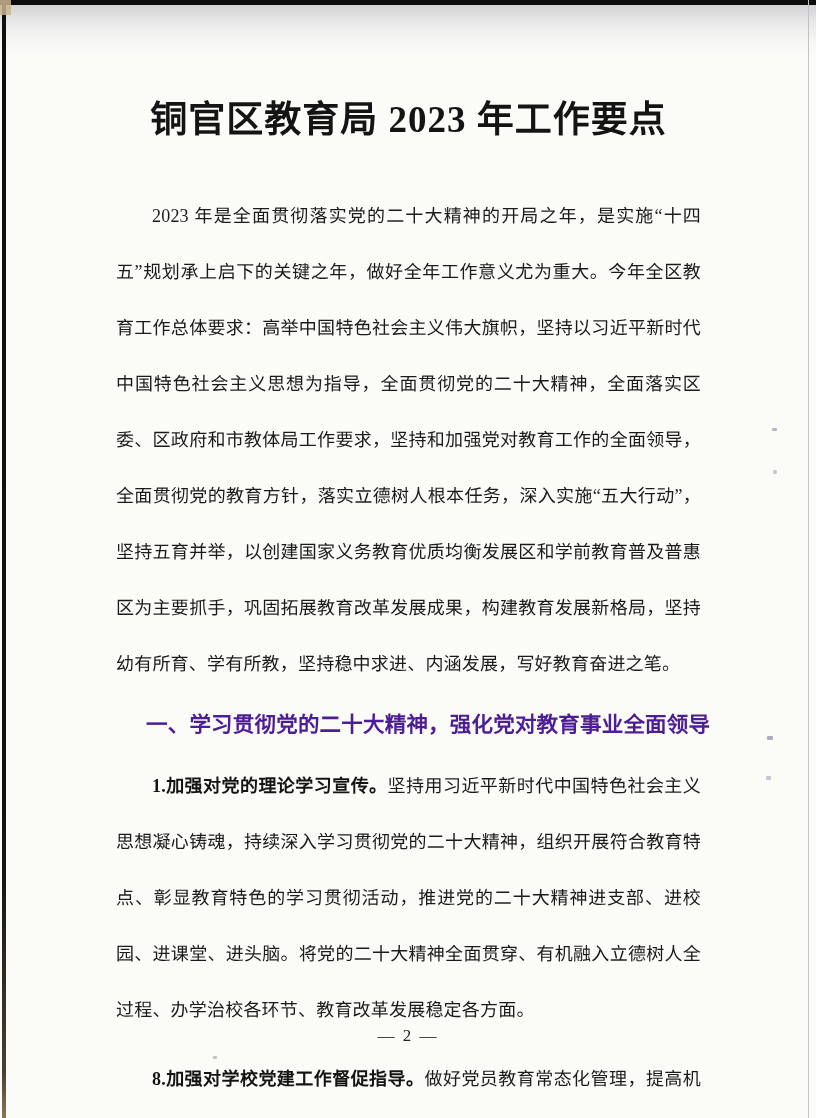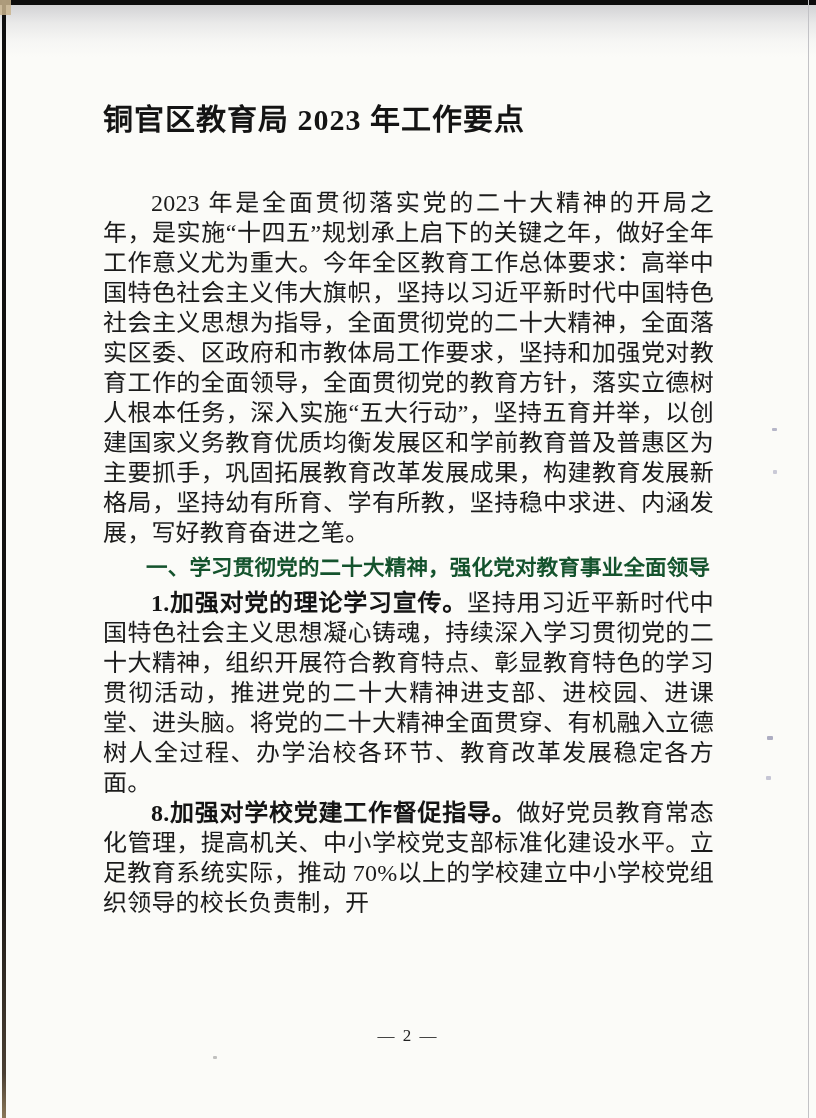--- a/index.html
+++ b/index.html
@@ -63,42 +63,43 @@
   .speck-e { left: 213px; top: 1056px; width: 4px; height: 3px; background: #9a9a9a; opacity: .6; }
   
   .content {
     position: absolute;
     left: 103px;
     top: 98px;
     width: 611px;
   }
   .doc-title {
     margin: 0 0 46px 0;
-    font-size: 30px;
+    text-align: center;
+    font-size: 37px;
     line-height: 44px;
     font-weight: bold;
     letter-spacing: 1px;
     color: #141414;
   }
   .para {
-    margin: 0;
-    font-size: 24px;
-    line-height: 30px;
+    margin: 13px;
+    font-size: 18px;
+    line-height: 56px;
     text-align: justify;
     text-indent: 2em;
     letter-spacing: 0.2px;
   }
   .section-heading {
     margin: 0;
     font-family: "Liberation Sans", sans-serif;
     font-weight: bold;
     font-size: 21.5px;
     line-height: 40px;
     text-indent: 2em;
-    color: #14532d;
+    color: #4c1d95;
     letter-spacing: 0.2px;
   }
   .item-lead {
     font-weight: bold;
     color: #141414;
   }
   .page-footer {
     position: absolute;
     left: 0; top: 1026px;
     width: 100%;

